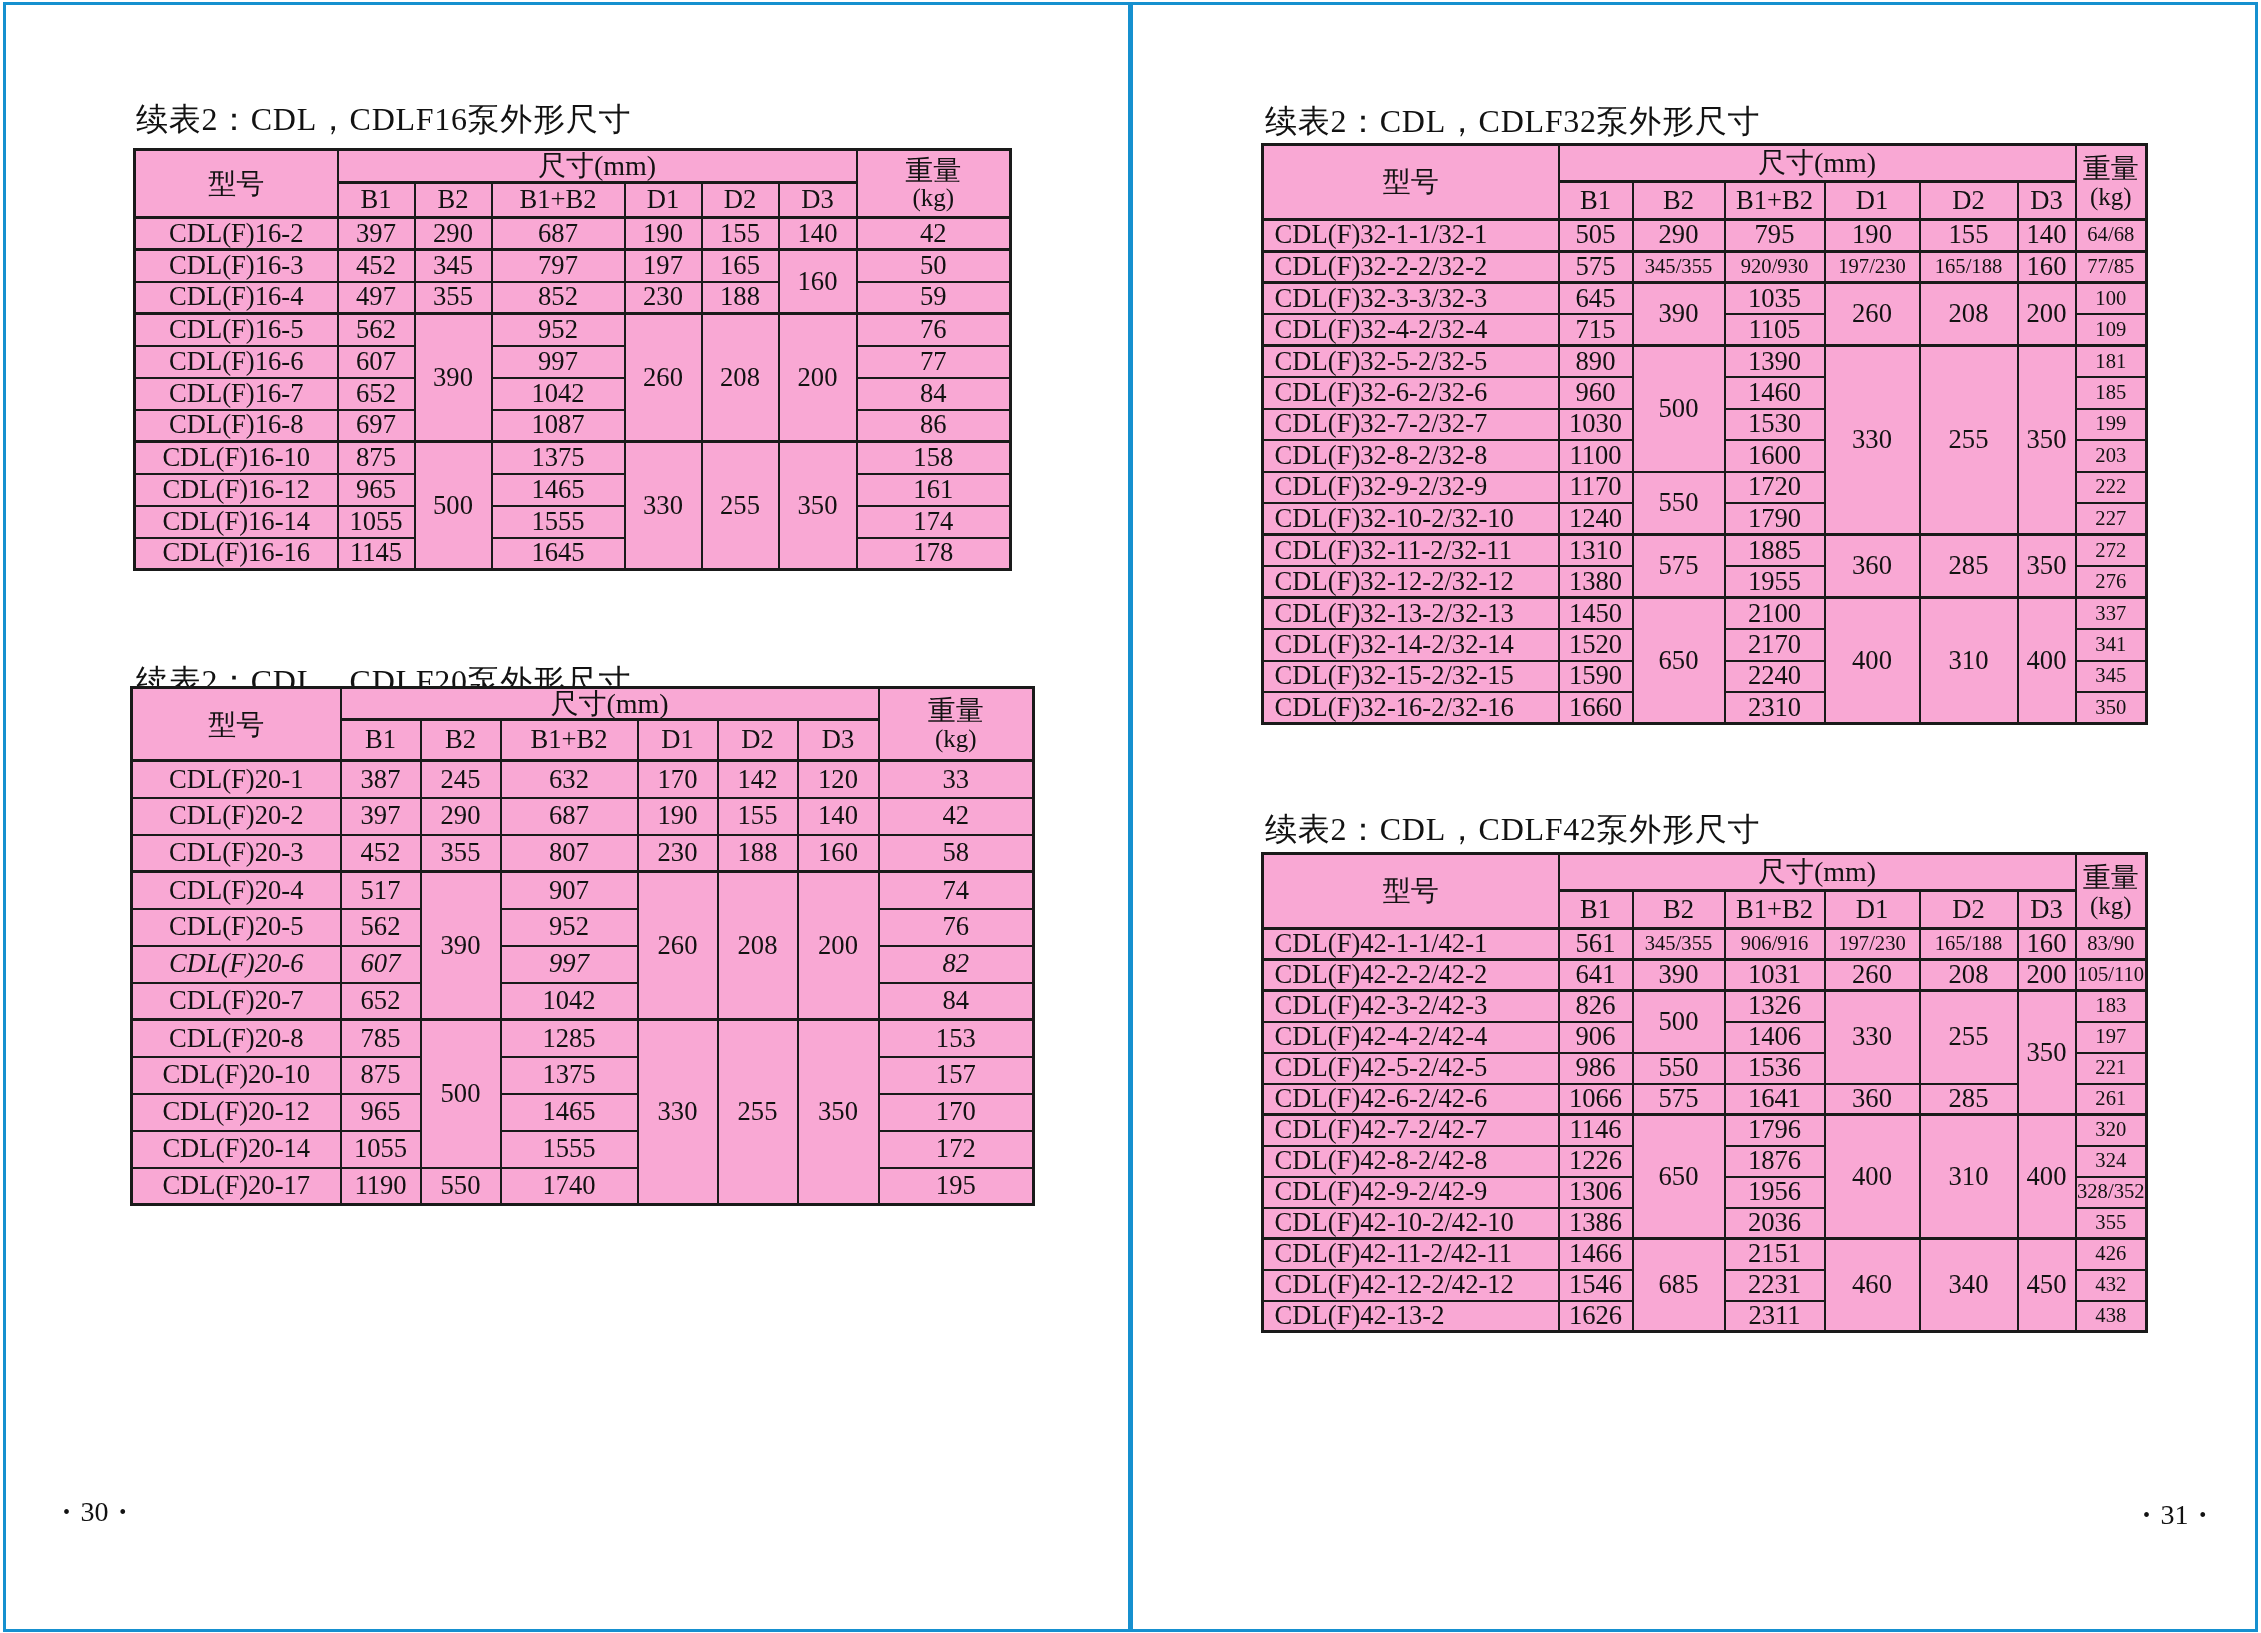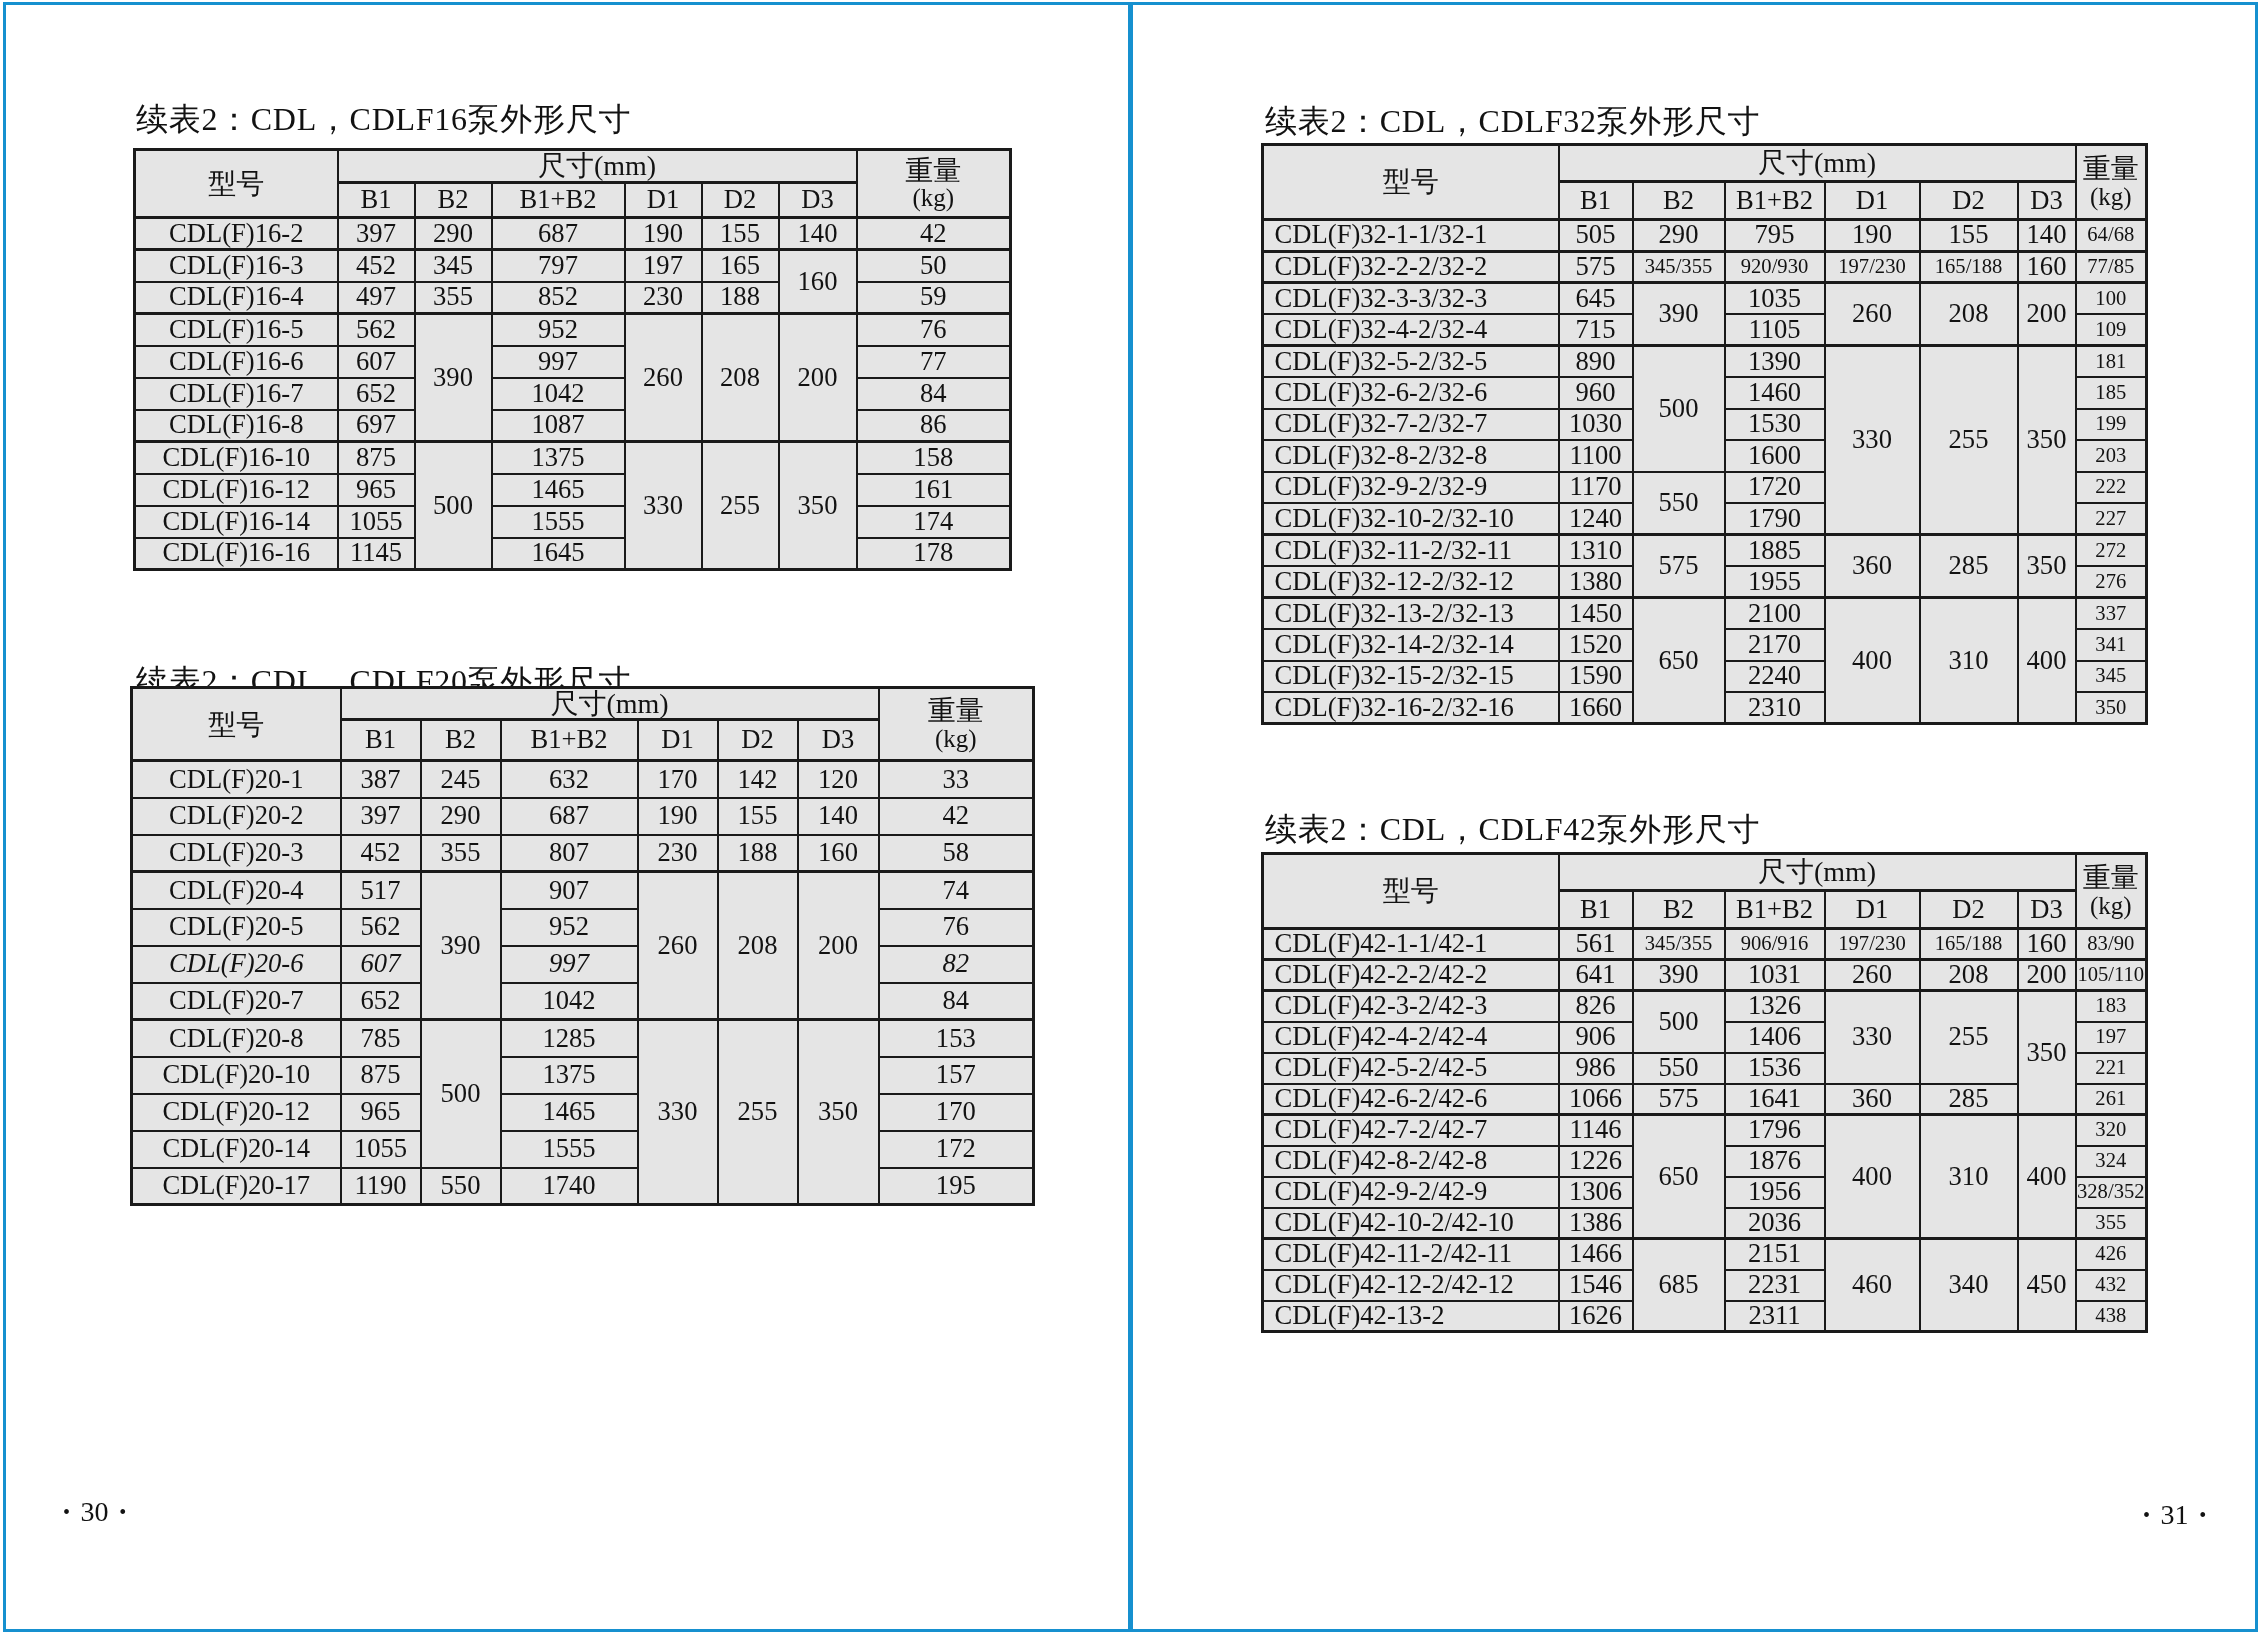--- a/index.html
+++ b/index.html
@@ -5,21 +5,21 @@
   html,body{margin:0;padding:0;background:#ffffff;}
   .page{
     position:relative;width:2261px;height:1634px;background:#ffffff;
     font-family:"Liberation Serif","DejaVu Serif",serif;color:#121212;overflow:hidden;
   }
   .frame{position:absolute;left:3.3px;right:3.3px;top:2px;bottom:2px;border:3.3px solid var(--accent,#1690cf);}
   .divider{position:absolute;left:1128px;top:2px;width:4.7px;bottom:2px;background:var(--accent,#1690cf);}
   .title{position:absolute;font-size:32px;white-space:nowrap;letter-spacing:0.7px;}
   .tbl{
     position:absolute;border-collapse:collapse;table-layout:fixed;
-    font-size:26.6px;color:#121212;border:3.3px solid #1a1a1a;background:#e5e5e5;
+    font-size:26.6px;color:#121212;border:3.3px solid #1a1a1a;background:#f9a8d4;
   }
   .tbl th,.tbl td{
     border:2px solid #1a1a1a;font-weight:normal;text-align:center;
     vertical-align:middle;padding:0;line-height:1.05;overflow:hidden;
   }
   .tbl th.hd-model,.tbl th.hd-weight{border-bottom:3.3px solid #1a1a1a;font-size:28px;}
   .tbl th.hd-dims{border-bottom:3.3px solid #1a1a1a;font-size:28px;}
   .tbl tr.subhead th{border-bottom:3.3px solid #1a1a1a;font-size:26.6px;}
   .tbl tr.group-start td{border-top:3.3px solid #1a1a1a;}
   .tbl td.small{font-size:20.6px;}

